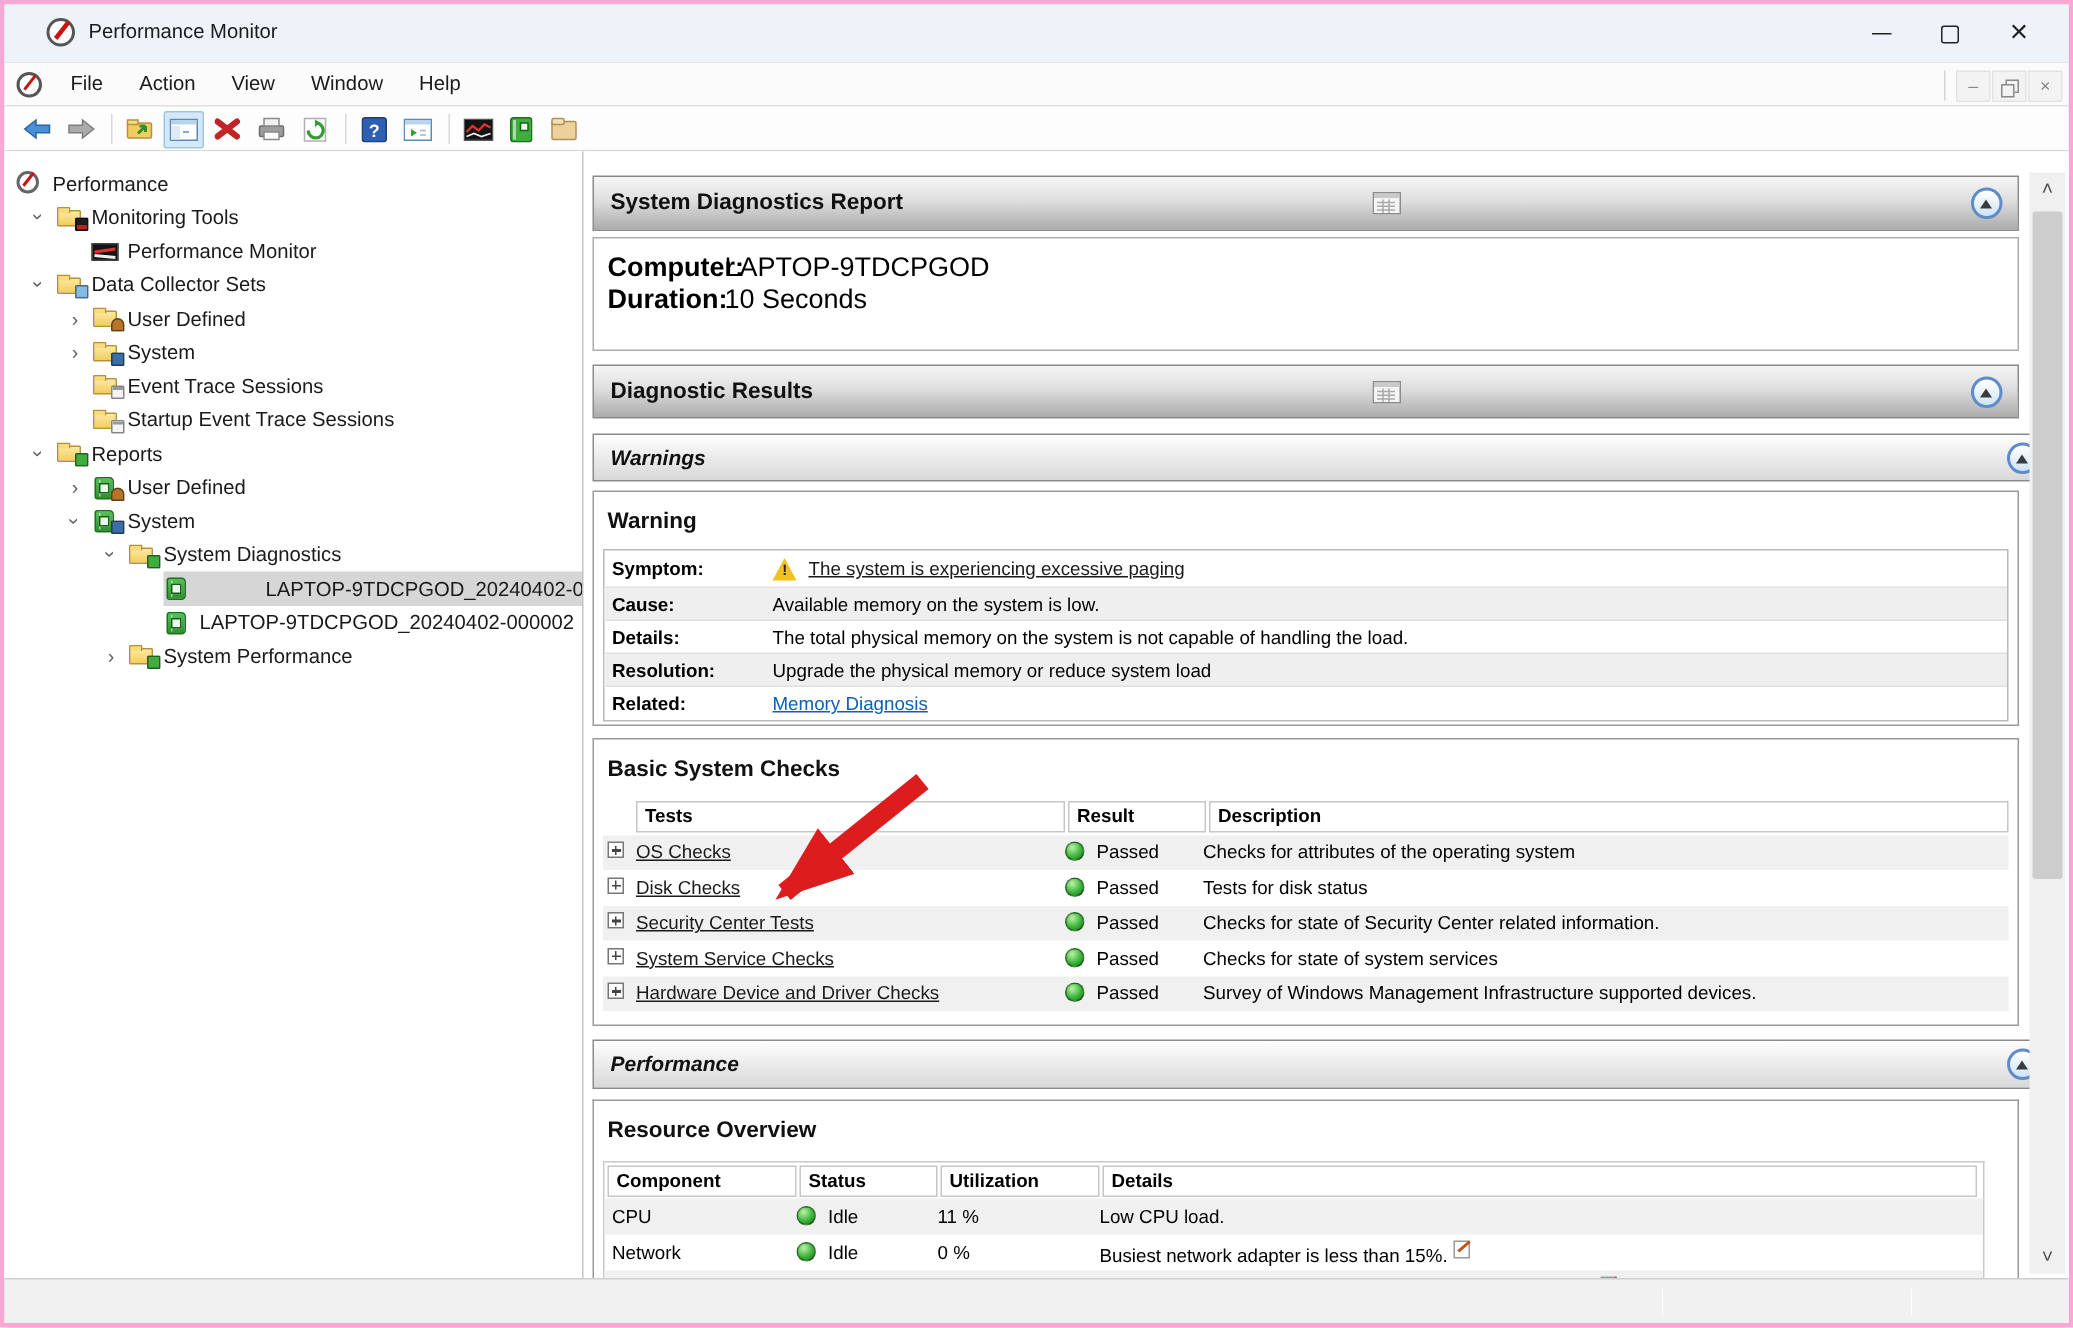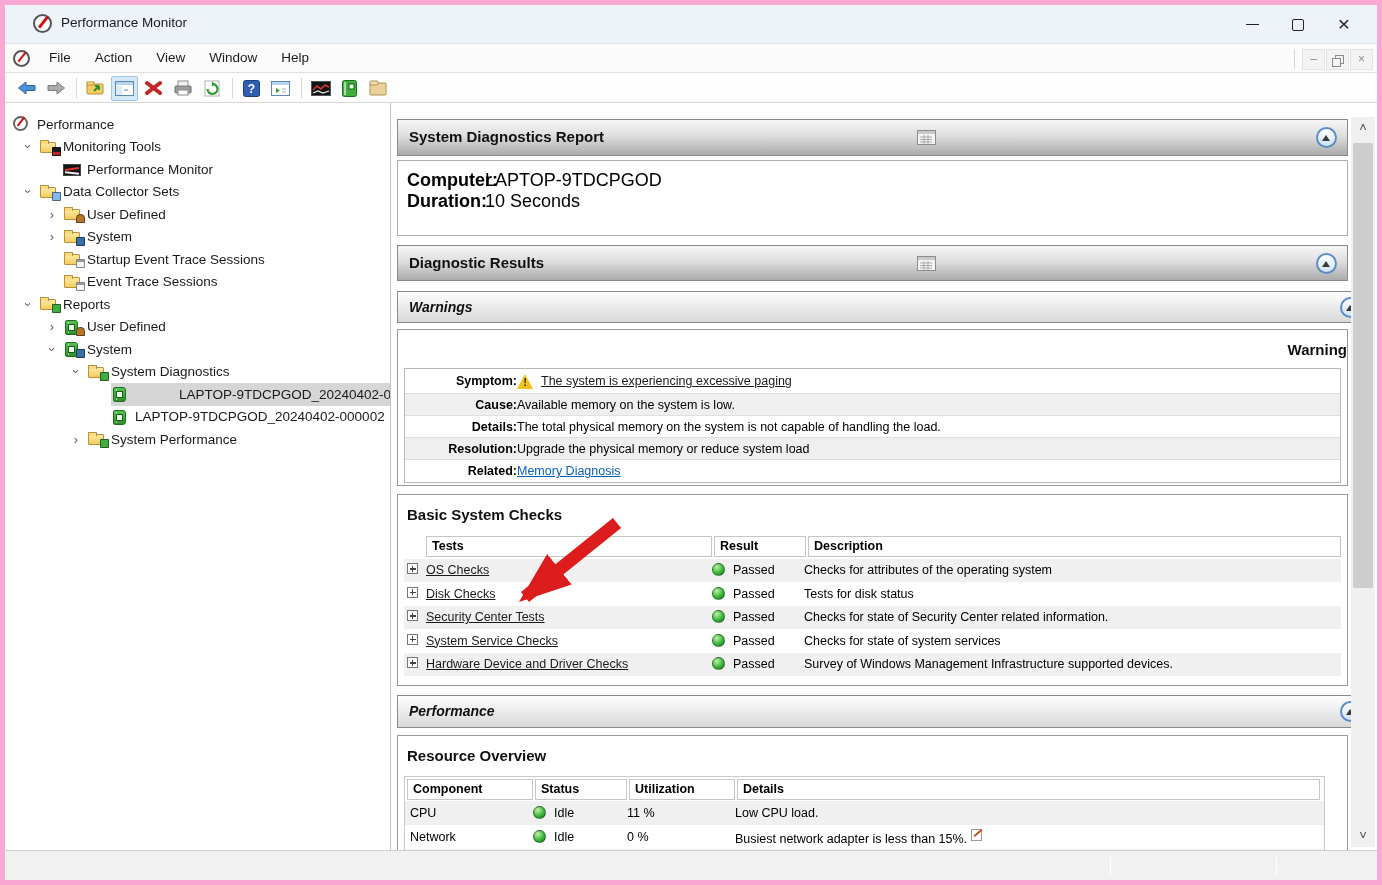--- a/index.html
+++ b/index.html
@@ -1,17 +1,17 @@
 <!DOCTYPE html>
 <html><head>
 <meta charset="utf-8">
 <style>
   * { margin:0; padding:0; box-sizing:border-box; }
   html,body { width:1382px; height:885px; overflow:hidden; font-family:"Liberation Sans",sans-serif; background:#fff; }
-  .window { position:absolute; inset:0; border:5px solid #f9a8d4; background:#fff; }
+  .window { position:absolute; inset:0; border:3px solid #f9a8d4; background:#fff; }
 
   
   .titlebar { position:absolute; left:0; top:0; right:0; height:38px; background:#eef3f9; }
   .app-icon { position:absolute; left:28px; top:9px; width:19px; height:19px; border:2px solid #555; border-radius:50%; background:#fff; }
   .app-icon::after { content:""; position:absolute; left:7px; top:-1px; width:2.5px; height:14px; background:#cc1111; transform:rotate(38deg); }
   .title-text { position:absolute; left:56px; top:10px; font-size:13.5px; color:#1b1b1b; }
   .win-btn { position:absolute; top:0; width:46px; height:38px; text-align:center; line-height:38px; color:#222; font-size:17px; }
   .wb-min { right:102px; } .wb-max { right:56px; } .wb-close { right:10px; }
   .wb-min span { display:inline-block; width:13px; height:0; border-top:1.6px solid #222; vertical-align:middle; }
   .wb-max span { display:inline-block; width:12px; height:12px; border:1.6px solid #222; border-radius:2px; vertical-align:middle; }
@@ -300,29 +300,29 @@
             <span class="badge b-sys"></span>
           </span>
         <span class="tlabel">System</span>
       </div>
       <div class="trow pad2">
         <span class="chev"></span>
         <span class="ticn">
             <span class="i-folder"></span>
             <span class="badge b-doc"></span>
           </span>
+        <span class="tlabel">Event Trace Sessions</span>
+      </div>
+      <div class="trow pad2">
+        <span class="chev"></span>
+        <span class="ticn">
+            <span class="i-folder"></span>
+            <span class="badge b-doc"></span>
+          </span>
         <span class="tlabel">Startup Event Trace Sessions</span>
-      </div>
-      <div class="trow pad2">
-        <span class="chev"></span>
-        <span class="ticn">
-            <span class="i-folder"></span>
-            <span class="badge b-doc"></span>
-          </span>
-        <span class="tlabel">Event Trace Sessions</span>
       </div>
       <div class="trow pad1">
         <span class="chev exp">›</span>
         <span class="ticn">
             <span class="i-folder"></span>
             <span class="badge b-book"></span>
           </span>
         <span class="tlabel">Reports</span>
       </div>
       <div class="trow pad2">
@@ -413,21 +413,21 @@
               </svg>
           </span>
           <span class="collapse"></span>
         </div>
 
         <div class="sec-hdr2" style="top:188px;">
           <span class="t">Warnings</span>
           <span class="collapse small"></span>
         </div>
 
-        <div class="panel" style="top:226px;height:157px;text-align:right;">
+        <div class="panel" style="top:226px;height:157px;">
           <div class="panel-h">Warning</div>
           <div class="wtable">
             <div class="wrow" style="height:25px;">
               <span class="lbl">Symptom:</span>
               <span class="warn-tri"></span>
               <span class="ulink">The system is experiencing excessive paging</span>
             </div>
             <div class="wrow stripe">
               <span class="lbl">Cause:</span>
               <span>Available memory on the system is low.</span>

